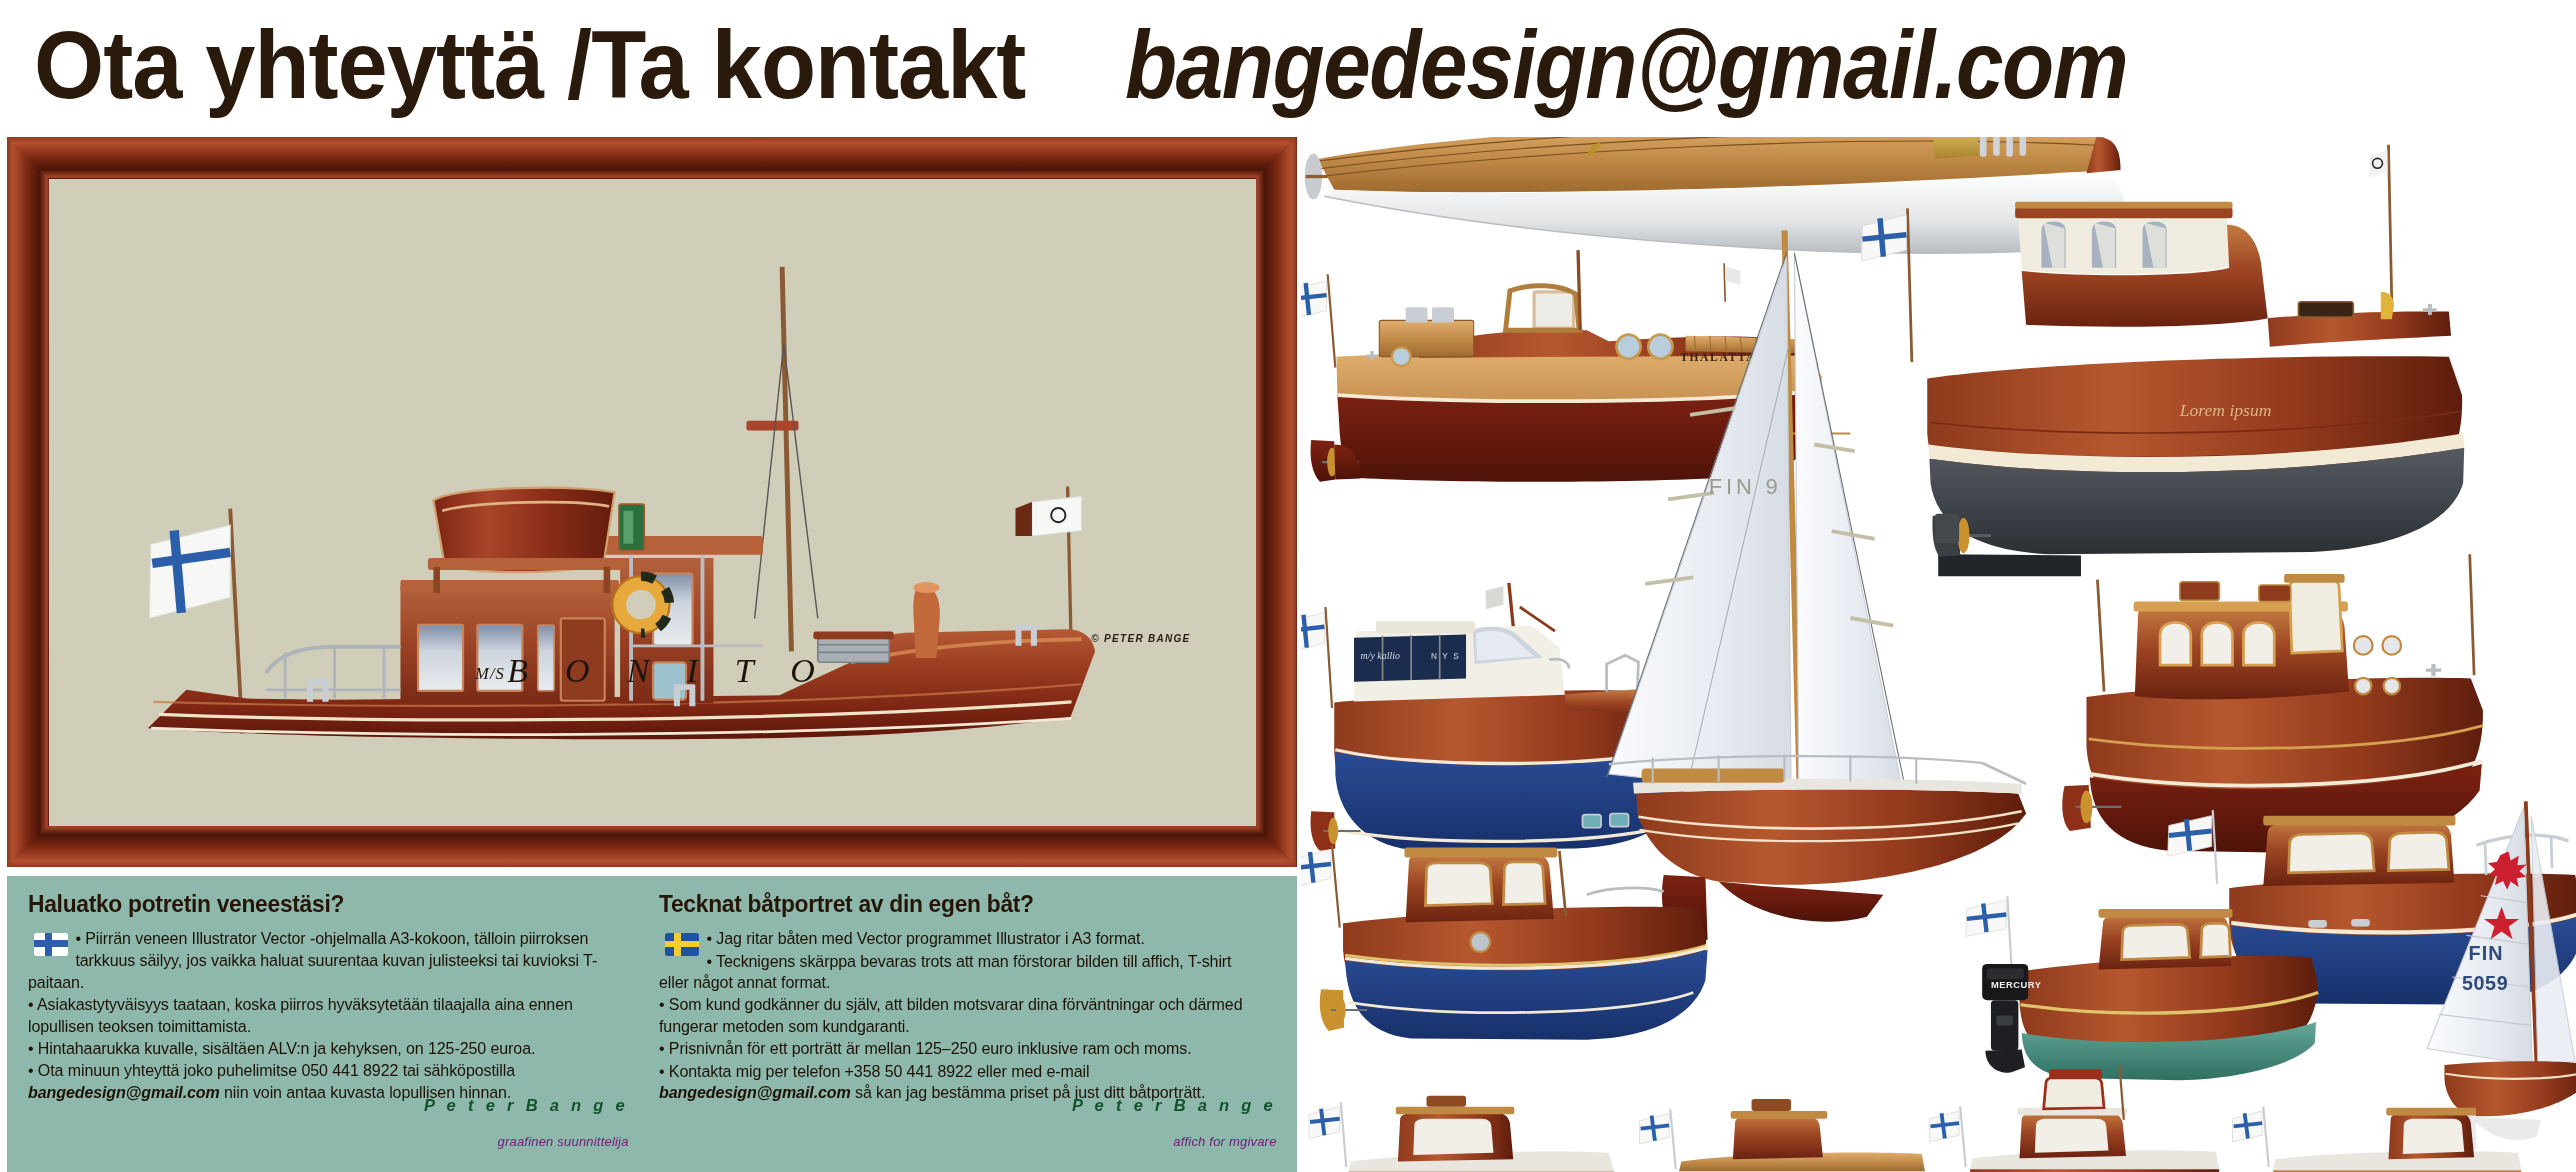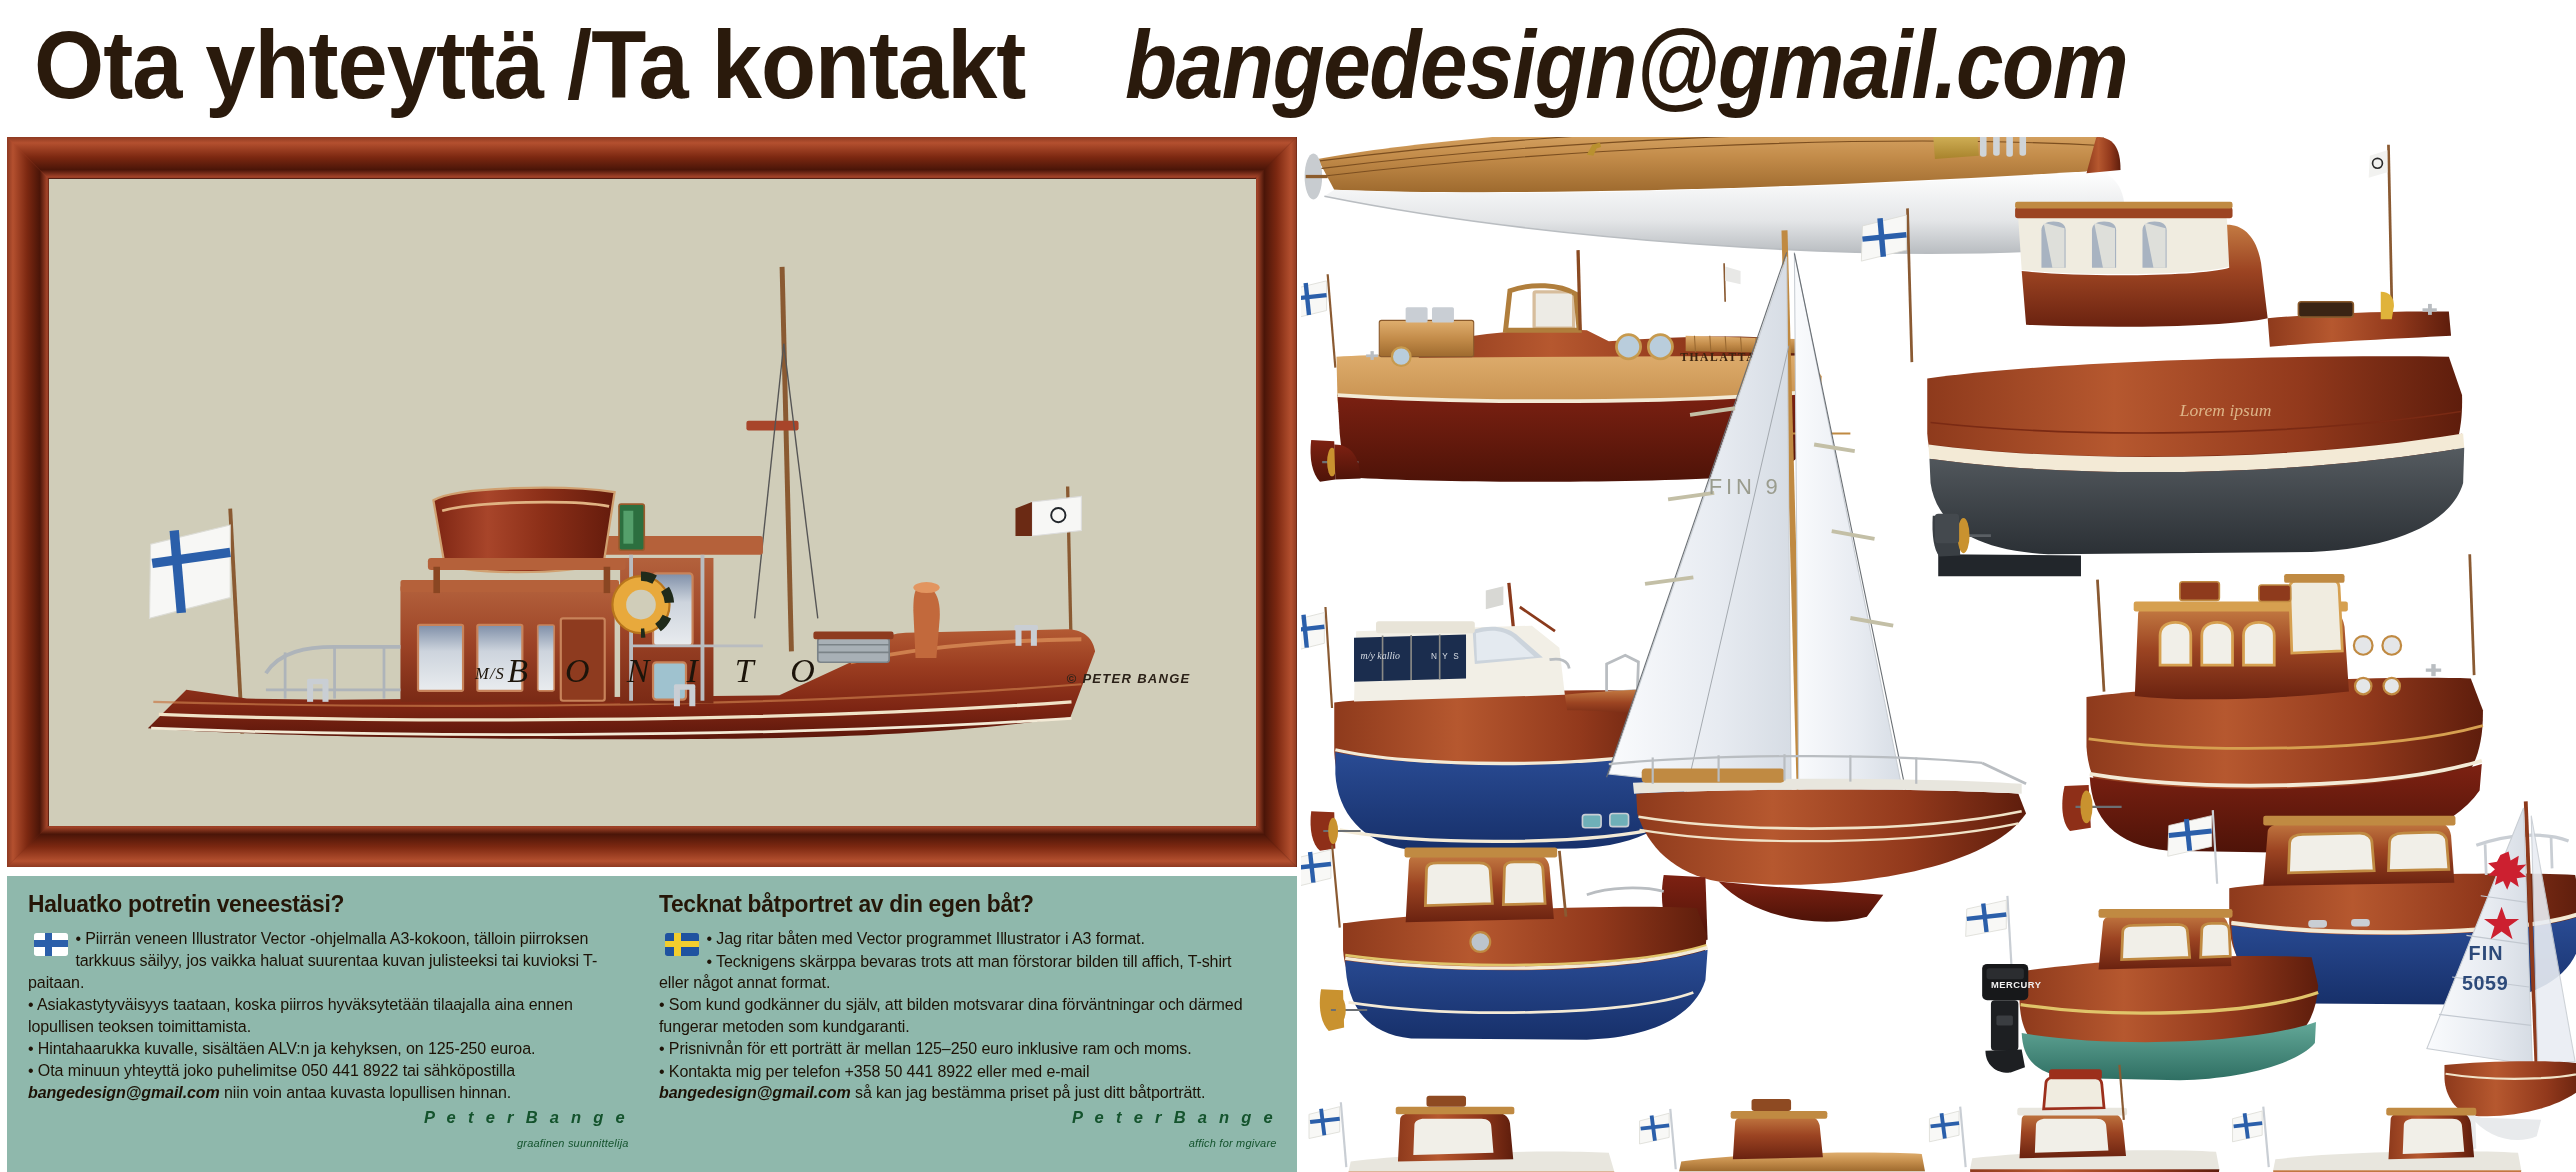--- a/index.html
+++ b/index.html
@@ -82,22 +82,22 @@
     font-family: "Liberation Serif", serif;
     color: #1c140a;
   }
   #painting-caption .ms {
     font-size: 16.5px; letter-spacing: 1.1px; vertical-align: 3.3px;
   }
   #painting-caption .name {
     font-size: 34px; letter-spacing: 14.3px;
   }
   #painting-credit {
-    position: absolute; right: 65px; top: 492px;
-    font-size: 13px; letter-spacing: 1.3px; font-weight: 700;
+    position: absolute; right: 65px; top: 454px;
+    font-size: 10px; letter-spacing: 1.3px; font-weight: 700;
     color: #2b2118; font-family: "Liberation Sans", sans-serif;
   }
 
   
   #info-panel {
     position: absolute; left: 6.6px; top: 876px;
     width: 1290px; height: 296px;
     background: #8fb8ac;
     display: flex;
   }
@@ -131,21 +131,21 @@
   .sign {
     position: absolute; right: 20px; bottom: 23px; text-align: right;
   }
   .sign-name {
     font-family: "Liberation Sans Narrow", "Liberation Sans", sans-serif;
     font-style: italic; font-weight: 700; font-size: 16.5px;
     letter-spacing: 3.8px; color: #14532d;
   }
   .sign-role {
     font-family: "Liberation Sans Narrow", "Liberation Sans", sans-serif;
-    font-style: italic; font-size: 11px; color: #14532d; margin-top: 10px;
+    font-style: italic; font-size: 13px; color: #701a75; margin-top: 19px;
     letter-spacing: 0.2px;
   }
 
   
   #gallery {
     position: absolute; left: 1301px; top: 137px;
     width: 1275px; height: 1035px; background: #ffffff;
   }
 </style>
 </head>

